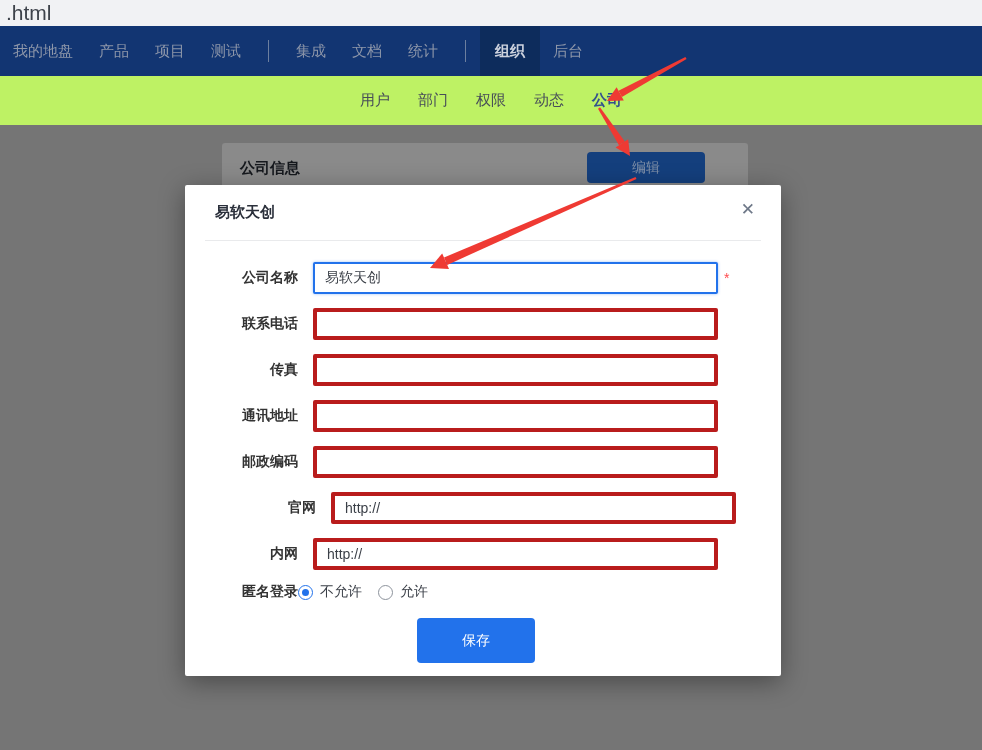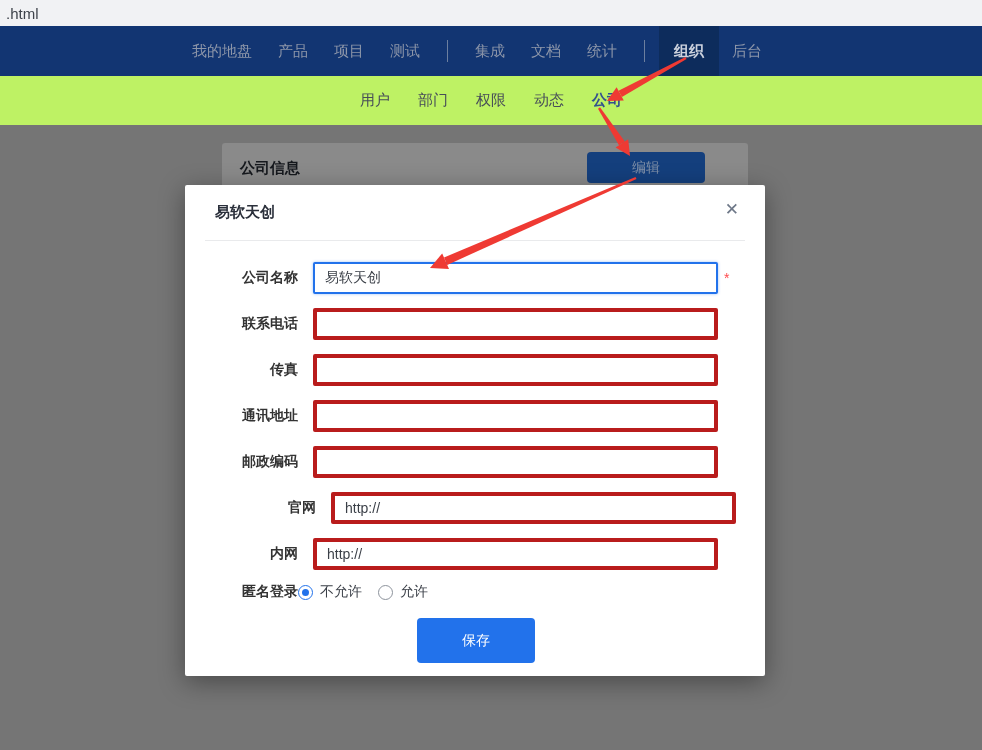--- a/index.html
+++ b/index.html
@@ -1,41 +1,41 @@
 <!DOCTYPE html>
 <html style="--accent: #2272eb; --navbar: #123572; --navbar_active_bg: #0d2c5c; --annotation: #ef3a33; --required: #ff4a4d;"><head>
 <meta charset="utf-8">
 <style>
   html,body{margin:0;padding:0;background:#555;}
   .screen{position:relative;width:982px;height:750px;overflow:hidden;background:#757575;
           font-family:"Liberation Sans","DejaVu Sans",sans-serif;}
   
   .titlebar{position:absolute;left:0;top:0;width:100%;height:26px;background:#f1f2f4;
-            display:flex;align-items:center;color:#3e434b;font-size:15px;padding-left:6px;box-sizing:border-box;}
+            display:flex;align-items:center;color:#3e434b;font-size:21px;padding-left:6px;box-sizing:border-box;}
   
   .navbar{position:absolute;left:0;top:26px;width:100%;height:50px;background:var(--navbar);
-          display:flex;justify-content:center;}
+          display:flex;}
   .nav-items{display:flex;align-items:stretch;height:100%;margin-right:28px;}
   .nav-item{display:flex;align-items:center;padding:0 13px;color:#8d96a9;font-size:15px;cursor:pointer;white-space:nowrap;}
   .nav-item.active{background:var(--navbar_active_bg);color:#cdd3de;font-weight:bold;padding:0 15px;}
   .nav-sep{width:1px;height:22px;background:#6c7f9f;align-self:center;margin:0 14px;}
   
   .subnav{position:absolute;left:0;top:76px;width:100%;height:49px;background:#bef264;
           display:flex;justify-content:center;align-items:center;}
   .subnav-item{padding:0 14px;color:#474d58;font-size:15px;cursor:pointer;white-space:nowrap;}
   .subnav-item.active{color:#33518e;font-weight:bold;}
   
   .content{position:absolute;left:0;top:125px;width:100%;height:625px;background:#757575;}
   .panel{position:absolute;left:222px;top:18px;width:526px;height:240px;background:#8a8a8a;border-radius:3px;}
   .panel-title{position:absolute;left:18px;top:16px;font-size:15px;font-weight:bold;color:#15181d;}
   .edit-btn{position:absolute;left:365px;top:9px;width:118px;height:31px;background:#143f7d;border:none;
             border-radius:4px;color:#8090a8;font-size:14px;cursor:pointer;font-family:inherit;}
   
   .modal{position:absolute;left:185px;top:185px;width:580px;height:491px;background:#ffffff;border-radius:2px;
-         box-shadow:0 6px 26px rgba(0,0,0,.38);z-index:10;}
+         box-shadow:0 6px 26px rgba(0,0,0,.38);z-index:10;padding-left:16px;}
   .modal-title{position:absolute;left:30px;top:18px;font-size:15px;font-weight:600;color:#2b303b;}
   .modal-close{position:absolute;right:26px;top:14px;font-size:17px;font-weight:bold;color:#6e7888;cursor:pointer;}
   .modal-divider{position:absolute;left:20px;right:20px;top:55px;height:1px;background:#e9eaec;}
   .modal-form{position:absolute;left:0;top:0;width:100%;height:100%;}
   .form-row{position:absolute;left:0;width:100%;display:flex;align-items:center;height:46px;}
   .form-label{width:113px;text-align:right;font-size:14px;font-weight:600;color:#333;flex:none;}
   .form-input{margin-left:15px;width:405px;height:32px;border:4px solid #b91c1c;border-radius:2px;
               padding:0 10px;font-size:14px;color:#3a3f47;box-sizing:border-box;outline:none;
               font-family:inherit;background:#fff;}
   .form-input.focused{border:2px solid var(--accent);box-shadow:0 0 3px rgba(34,114,235,.45);}

